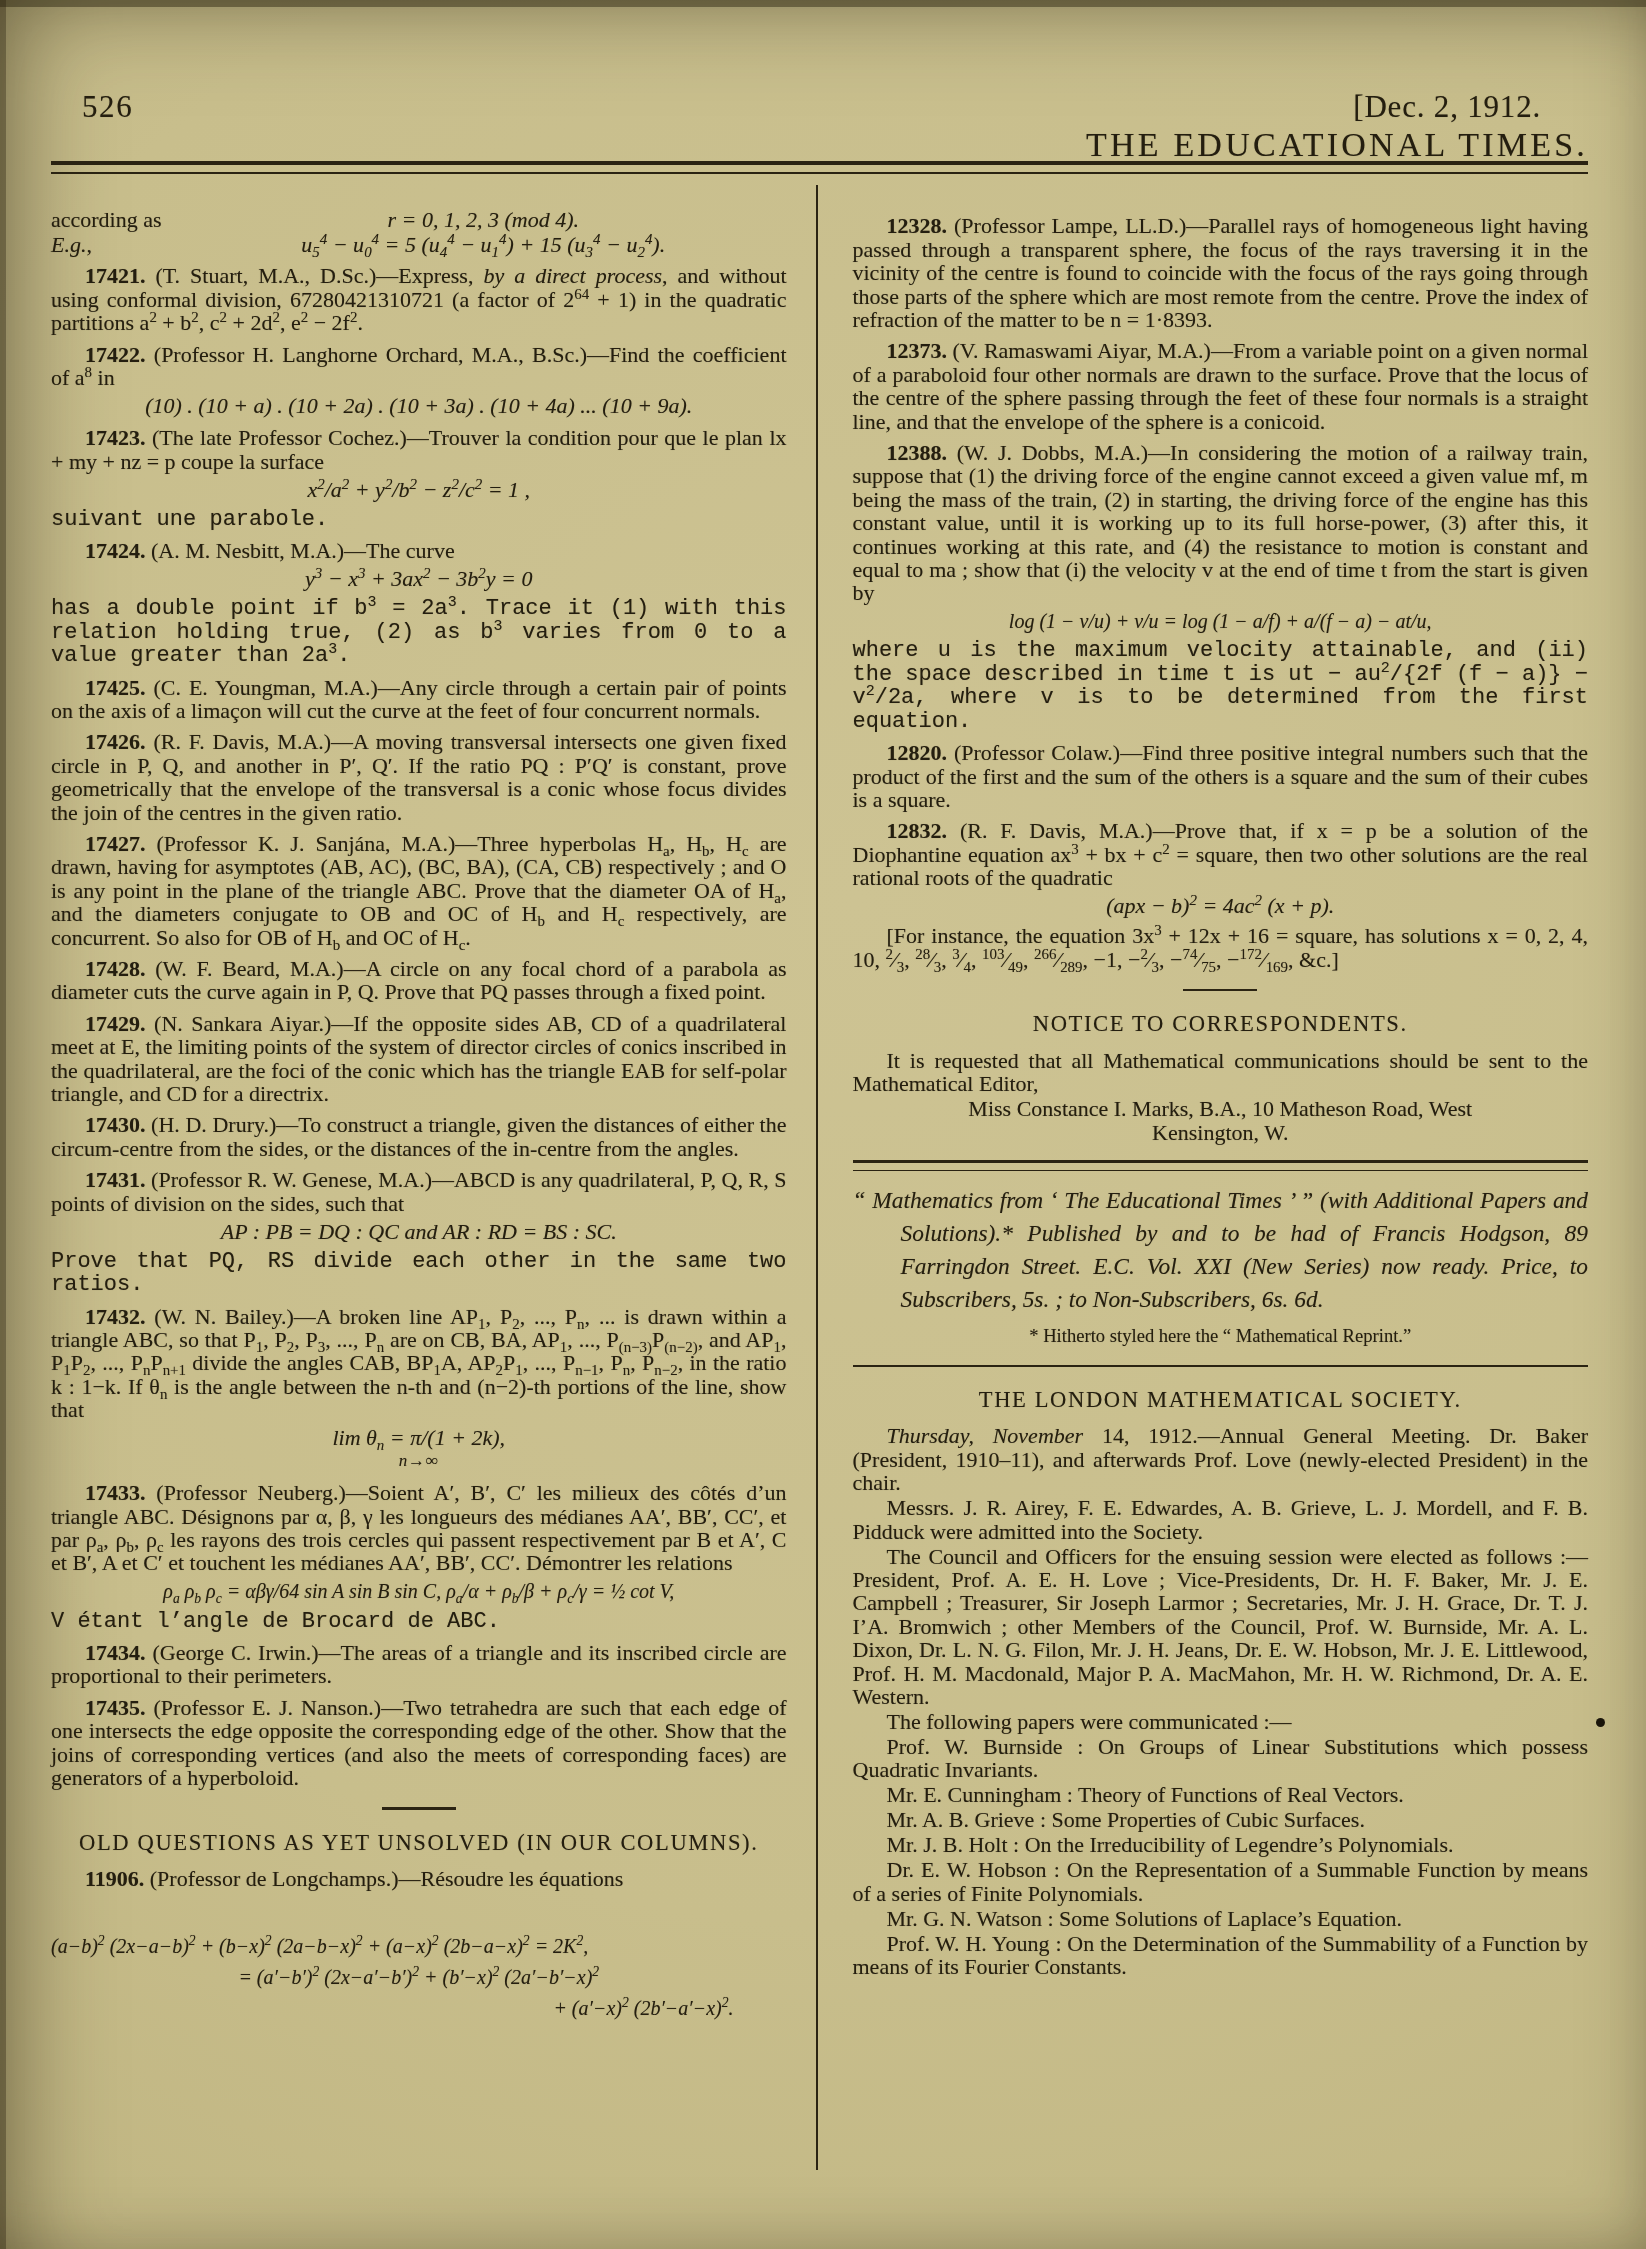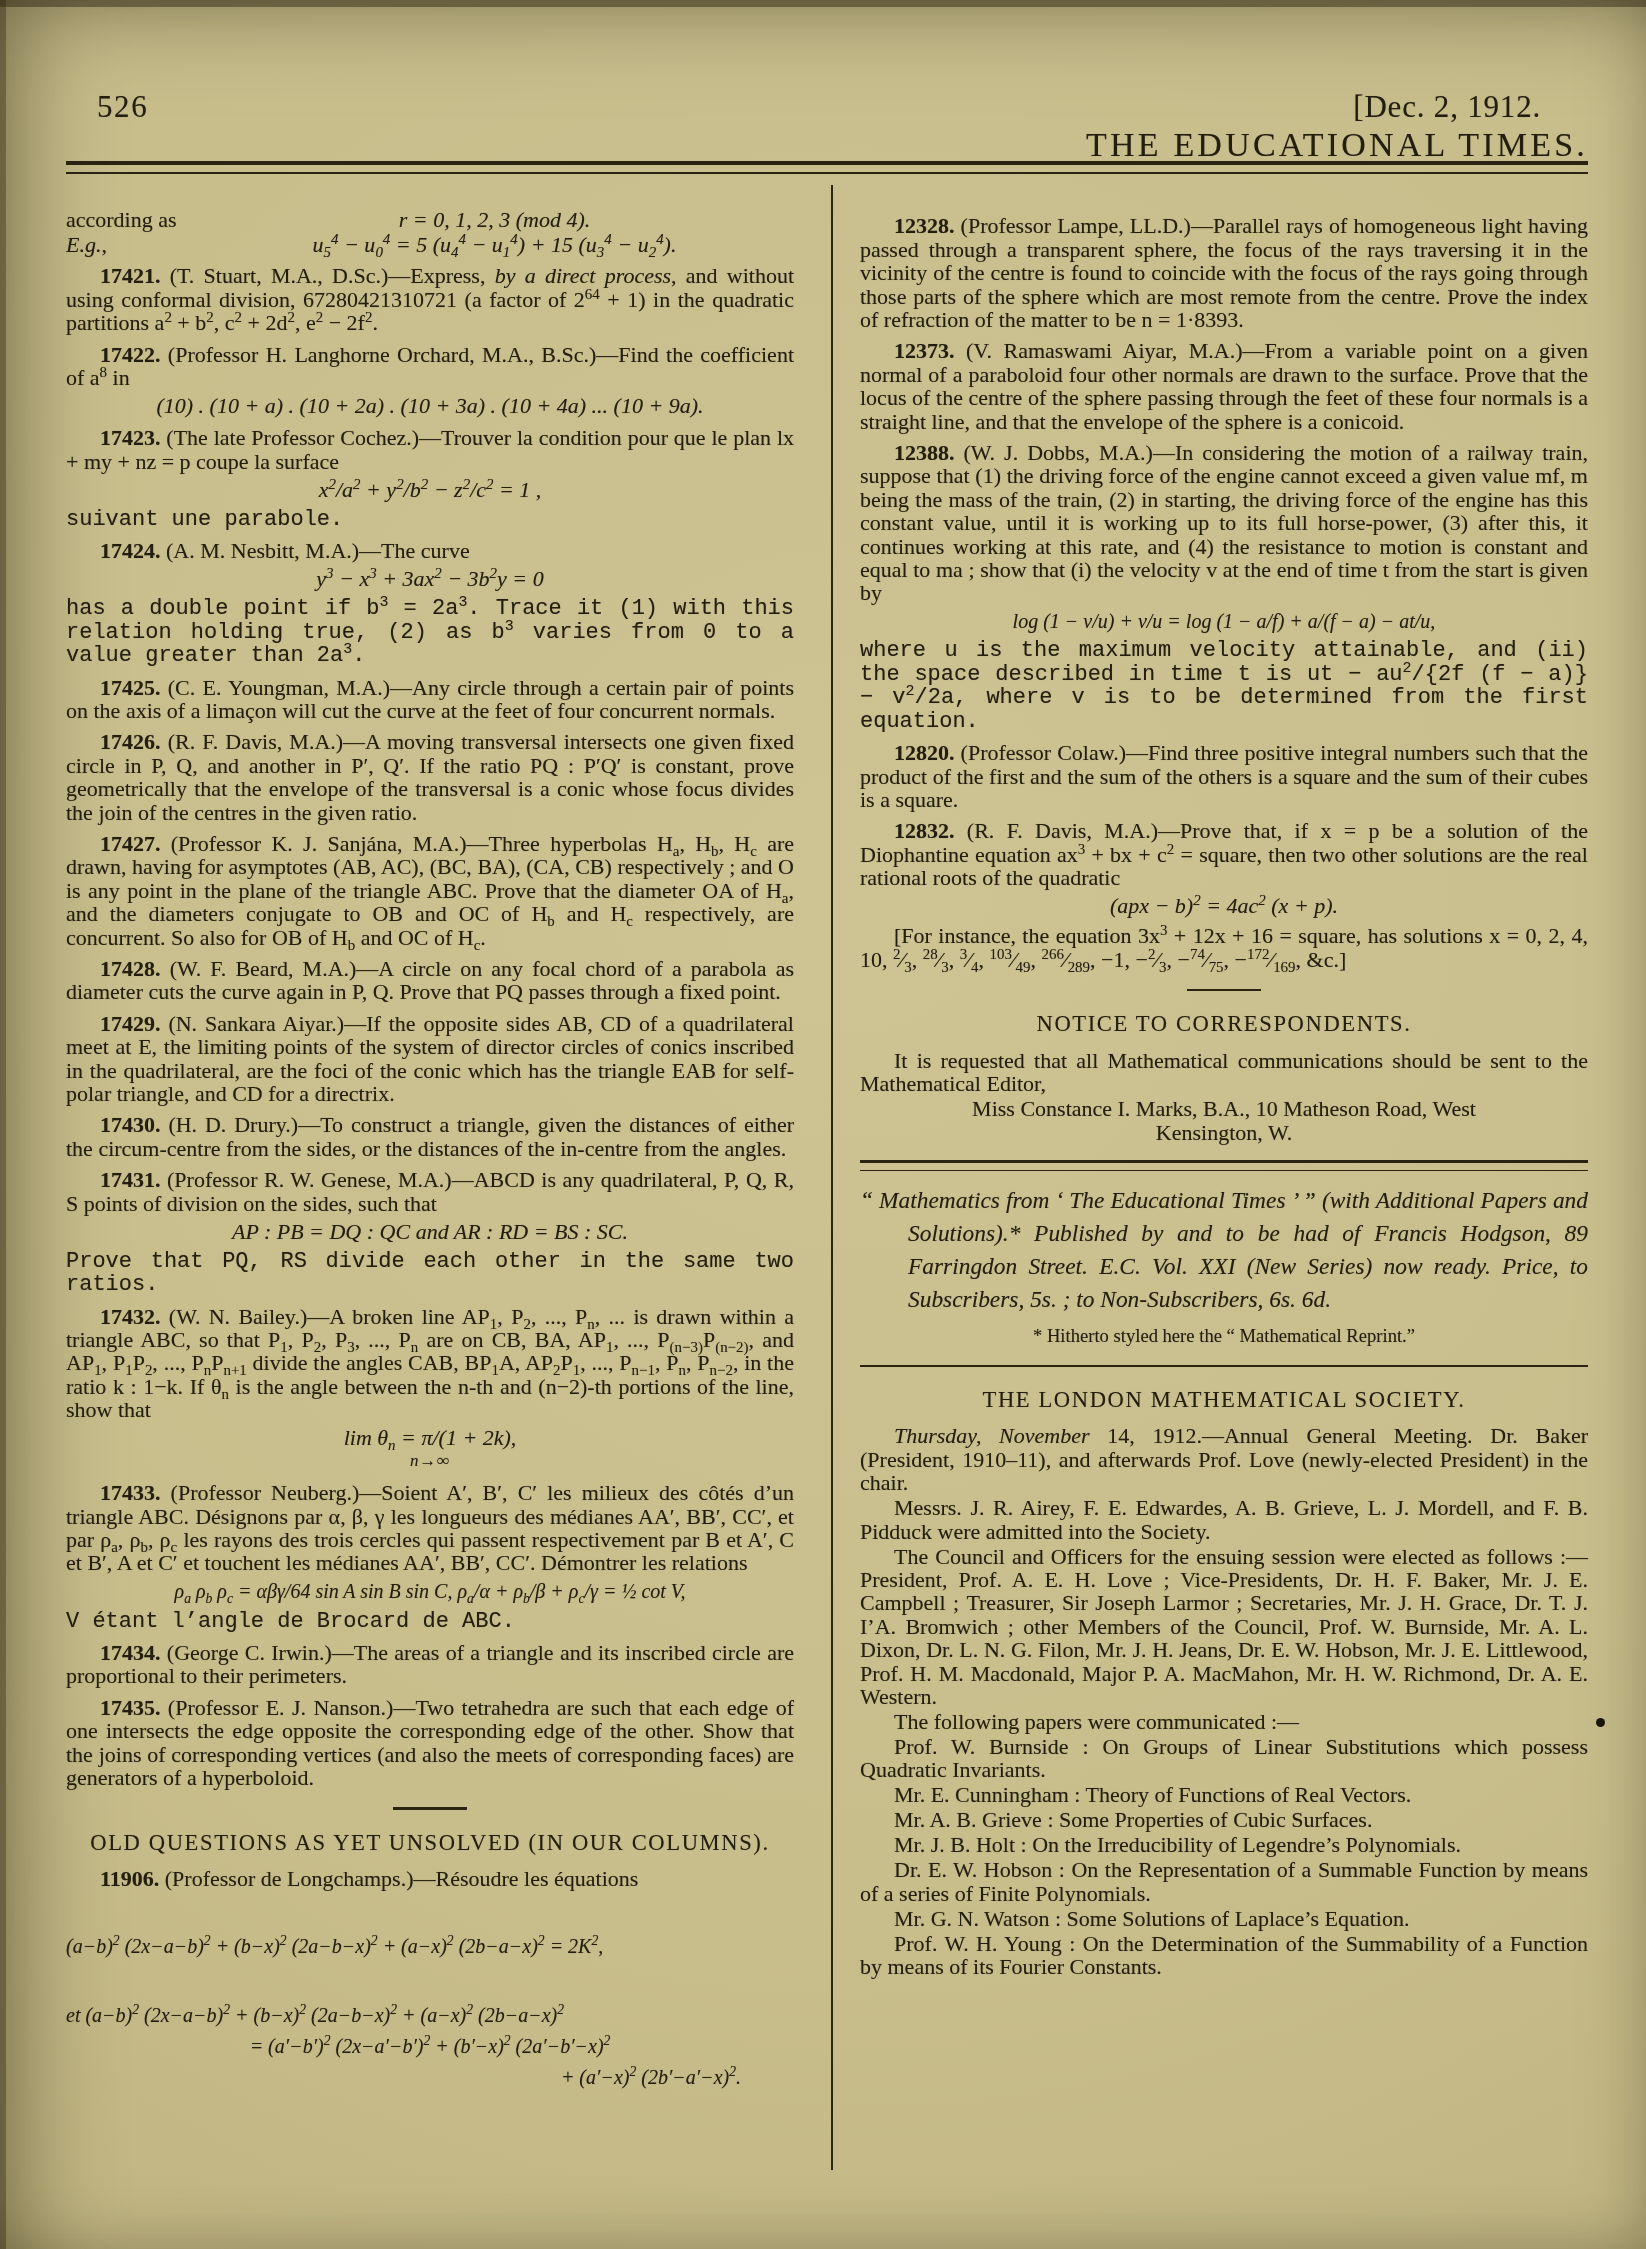--- a/index.html
+++ b/index.html
@@ -10,21 +10,21 @@
     overflow:hidden;
     font-family:"Liberation Serif","DejaVu Serif",serif;
     color:#241e0f;
     background:radial-gradient(ellipse 130% 95% at 52% 40%, #cdc393 0%, #c8be8c 48%, #bfb480 80%, #a79c6b 100%);
     box-shadow:inset 48px 32px 97px -32px rgba(40,32,12,.5), inset -24px -24px 73px -32px rgba(40,32,12,.35);
     text-shadow:0 0 0.8px rgba(36,30,15,.35);
     font-size:22px;line-height:23.4px;
   }
   .page::before{content:"";position:absolute;left:0;top:0;right:0;height:7.3px;background:rgba(38,30,12,.45);}
   .page::after{content:"";position:absolute;left:0;top:0;bottom:0;width:5.7px;background:rgba(38,30,12,.35);}
-  .inner{position:relative;padding:95px 58px 0 66px;}
+  .inner{position:relative;padding:95px 58px 0 51px;}
   
   .page-header{position:relative;height:45px;}
   .page-number{position:absolute;left:31px;top:0;font-size:31px;letter-spacing:1.6px;}
   .masthead-title{position:absolute;left:0;right:0;top:2px;text-align:right;font-size:34px;letter-spacing:3.2px;margin-top:36px;}
   .issue-date{position:absolute;right:47px;top:0;font-size:31px;letter-spacing:0.8px;}
   .header-rule{margin-top:21px;height:7.3px;border-top:4.8px solid #2a2312;border-bottom:2.4px solid #2a2312;}
   
   .columns{position:relative;display:flex;margin-top:32px;}
   .col{width:748px;}
   .col-left{margin-right:34px;}
@@ -116,23 +116,20 @@
           </div>
           <p class="para noind">V étant l’angle de Brocard de ABC.</p>
           <p class="problem"><span class="prob-num">17434.</span>  (George C. Irwin.)—The areas of a triangle and its inscribed circle are proportional to their perimeters.</p>
           <p class="problem"><span class="prob-num">17435.</span>  (Professor E. J. Nanson.)—Two tetrahedra are such that each edge of one intersects the edge opposite the corresponding edge of the other.  Show that the joins of corresponding vertices (and also the meets of corresponding faces) are generators of a hyperboloid.</p>
           <div class="dash-sep"></div>
           <h2 class="section-heading">OLD QUESTIONS AS YET UNSOLVED (IN OUR COLUMNS).</h2>
           <p class="problem"><span class="prob-num">11906.</span>  (Professor de Longchamps.)—Résoudre les équations</p>
           <div class="formula f-small f-left">
             <div class="f-line">(a−b)<sup>2</sup> (2x−a−b)<sup>2</sup> + (b−x)<sup>2</sup> (2a−b−x)<sup>2</sup> + (a−x)<sup>2</sup> (2b−a−x)<sup>2</sup> = 2K<sup>2</sup>,</div>
           </div>
-          <div class="formula f-small f-left">
-            <div class="f-line">et  (a−b)<sup>2</sup> (2x−a−b)<sup>2</sup> + (b−x)<sup>2</sup> (2a−b−x)<sup>2</sup> + (a−x)<sup>2</sup> (2b−a−x)<sup>2</sup></div>
-          </div>
           <div class="formula f-small f-center">
             <div class="f-line">= (a′−b′)<sup>2</sup> (2x−a′−b′)<sup>2</sup> + (b′−x)<sup>2</sup> (2a′−b′−x)<sup>2</sup></div>
           </div>
           <div class="formula f-small f-right">
             <div class="f-line">+ (a′−x)<sup>2</sup> (2b′−a′−x)<sup>2</sup>.</div>
           </div>
         </section>
       <div class="col-divider"></div>
       <section class="col col-right" id="col-right">
           <p class="problem"><span class="prob-num">12328.</span>  (Professor Lampe, LL.D.)—Parallel rays of homogeneous light having passed through a transparent sphere, the focus of the rays traversing it in the vicinity of the centre is found to coincide with the focus of the rays going through those parts of the sphere which are most remote from the centre.  Prove the index of refraction of the matter to be n = 1·8393.</p>

